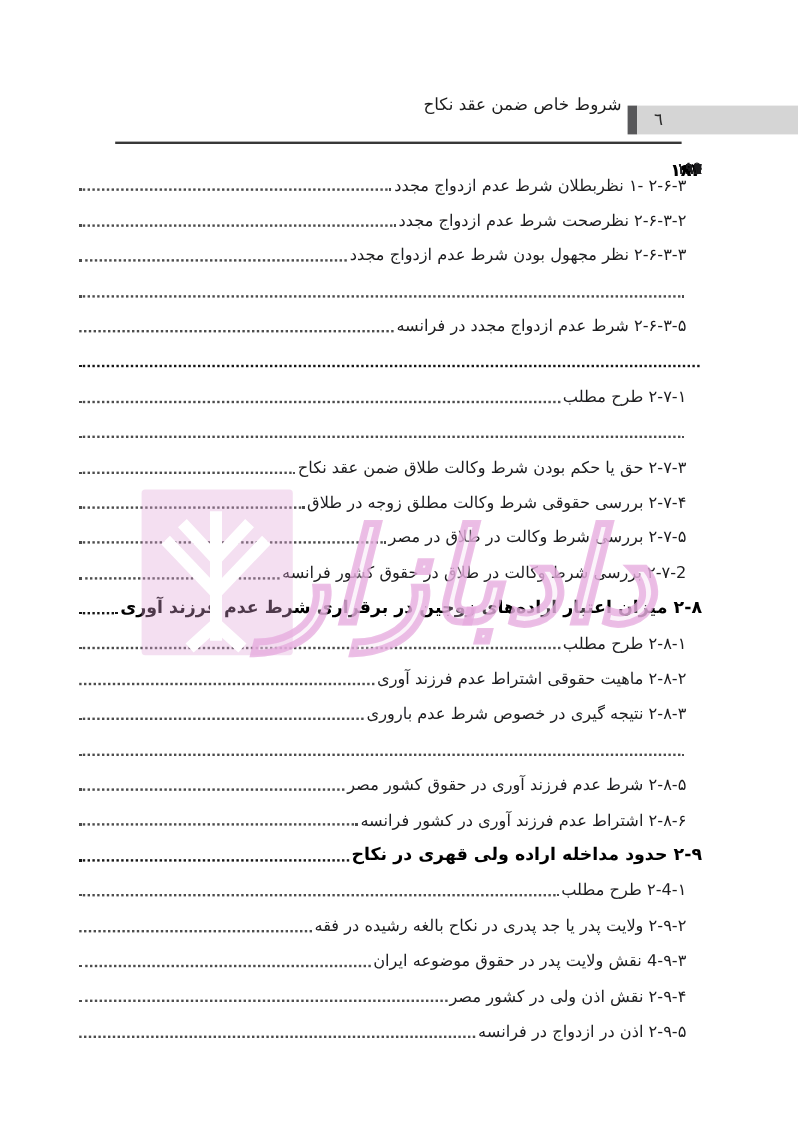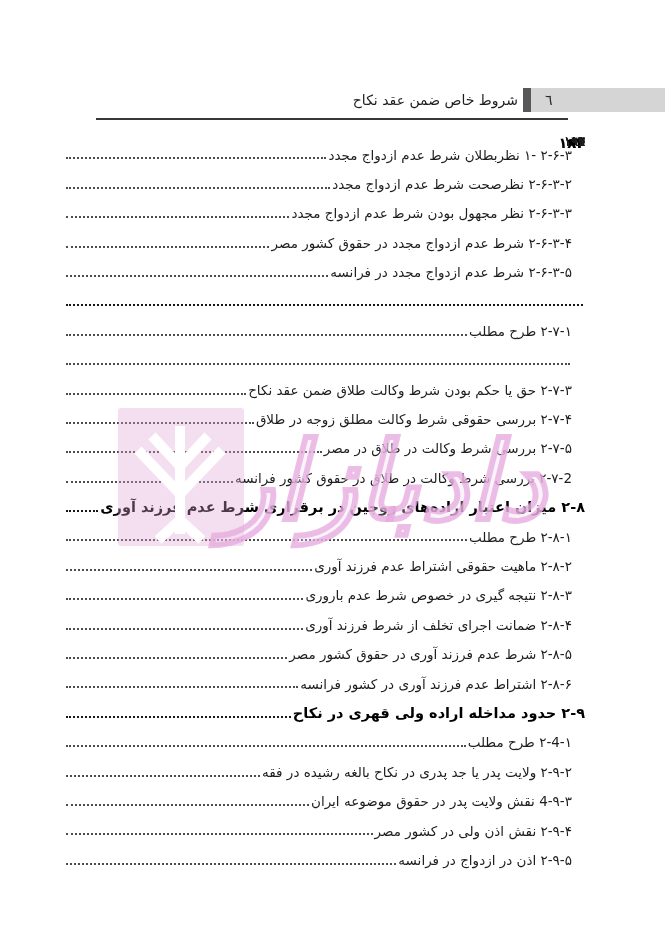--- a/index.html
+++ b/index.html
@@ -8,21 +8,21 @@
     background:#ffffff;
     font-family:"DejaVu Sans", sans-serif;
     position:relative;
     overflow:hidden;
   }
   .page{position:absolute;inset:0;}
 
   
   .hdr-title{
     position:absolute;
-    top:88px;right:147px;height:24px;
+    top:76px;right:147px;height:24px;
     line-height:24px;
     font-size:14px;color:#1c1c1c;
     direction:rtl;white-space:nowrap;
   }
   .hdr-bar{
     position:absolute;
     top:88px;left:523px;width:8px;height:24px;
     background:#58585a;
   }
   .hdr-pagenum-box{
@@ -128,21 +128,20 @@
     <span class="label">۲-۶-۳-۲ نظرصحت شرط عدم ازدواج مجدد</span>
     <span class="leader"></span>
     <span class="page">40</span>
   </div>
       <div class="row sub">
     <span class="label">۲-۶-۳-۳ نظر مجهول بودن شرط عدم ازدواج مجدد</span>
     <span class="leader"></span>
     <span class="page">۸۰</span>
   </div>
       <div class="row sub">
-    <span class="label">۲-۶-۳-۴ شرط عدم ازدواج مجدد در حقوق کشور مصر</span>
     <span class="leader"></span>
     <span class="page">۸۱</span>
   </div>
       <div class="row sub">
     <span class="label">۲-۶-۳-۵ شرط عدم ازدواج مجدد در فرانسه</span>
     <span class="leader"></span>
     <span class="page">۸۳</span>
   </div>
       <div class="row bold">
     <span class="leader"></span>
@@ -191,21 +190,20 @@
     <span class="label">۲-۸-۲ ماهیت حقوقی اشتراط عدم فرزند آوری</span>
     <span class="leader"></span>
     <span class="page">۹۵</span>
   </div>
       <div class="row sub">
     <span class="label">۲-۸-۳ نتیجه گیری در خصوص شرط عدم باروری</span>
     <span class="leader"></span>
     <span class="page">۹۷</span>
   </div>
       <div class="row sub">
-    <span class="label">۲-۸-۴ ضمانت اجرای تخلف از شرط فرزند آوری</span>
     <span class="leader"></span>
     <span class="page">۹۸</span>
   </div>
       <div class="row sub">
     <span class="label">۲-۸-۵ شرط عدم فرزند آوری در حقوق کشور مصر</span>
     <span class="leader"></span>
     <span class="page">۹۹</span>
   </div>
       <div class="row sub">
     <span class="label">۲-۸-۶ اشتراط عدم فرزند آوری در کشور فرانسه</span>

